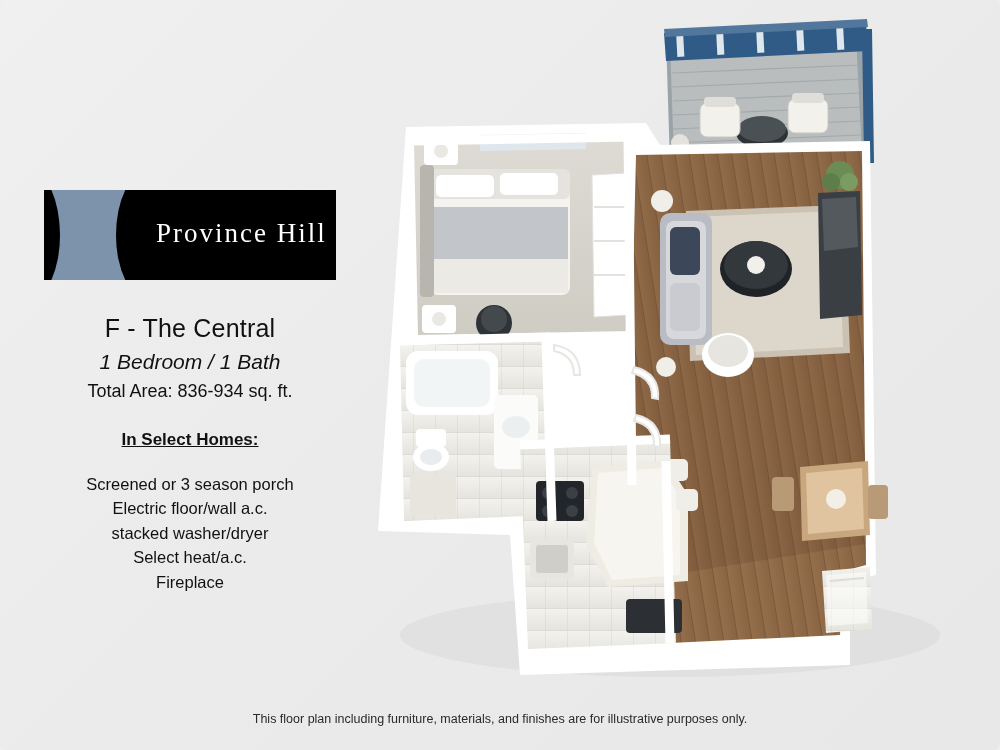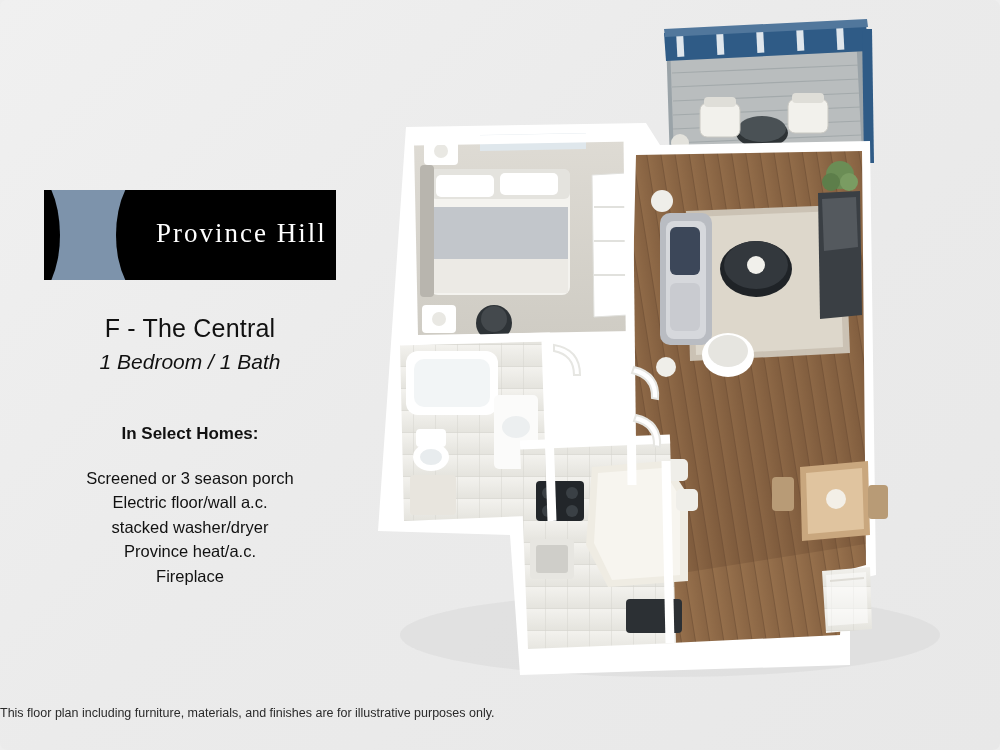--- a/index.html
+++ b/index.html
@@ -93,42 +93,44 @@
     font-style: italic;
   }
   .plan-area {
     margin-top: 7px;
     font-size: 18px;
     font-weight: 400;
     color: #111;
   }
 
   .select-heading {
-    margin-top: 50px;
+    margin-top: 28px;
     font-size: 17px;
     font-weight: bold;
     color: #111;
+    text-decoration: underline;
   }
   .select-list {
     margin-top: 22px;
     list-style: none;
     padding: 0;
   }
   .select-list li {
     font-size: 16.5px;
     line-height: 1.48;
     color: #111;
   }
 
   
   .disclaimer {
     position: absolute;
     left: 0;
     right: 0;
-    bottom: 30px;
+    bottom: 24px;
+    text-align: center;
     font-size: 12.5px;
     color: #2a2a2a;
   }
 
   
   .plan-wrap {
     position: absolute;
     left: 370px;
     top: 15px;
     width: 610px;
@@ -143,27 +145,28 @@
 
   <div class="info-col">
 
     <div class="logo-box">
       <div class="logo-swoosh"></div>
       <div class="logo-text">Province Hill</div>
     </div>
 
     <div class="plan-title">F - The Central</div>
     <div class="plan-beds">1 Bedroom / 1 Bath</div>
+    <div class="plan-area">Total Area: 836-934 sq. ft.</div>
 
     <div class="select-heading">In Select Homes:</div>
     <ul class="select-list">
       <li>Screened or 3 season porch</li>
       <li>Electric floor/wall a.c.</li>
       <li>stacked washer/dryer</li>
-      <li>Province heat/a.c.</li>
+      <li>Select heat/a.c.</li>
       <li>Fireplace</li>
     </ul>
   </div>
 
   <div class="plan-wrap">
     <svg class="plan-svg" width="610" height="670" viewBox="0 0 610 670" xmlns="http://www.w3.org/2000/svg">
       <defs>
         <linearGradient id="woodg" x1="0" y1="0" x2="1" y2="1">
           <stop offset="0%" stop-color="#96704c"></stop>
           <stop offset="100%" stop-color="#7d5a3c"></stop>

